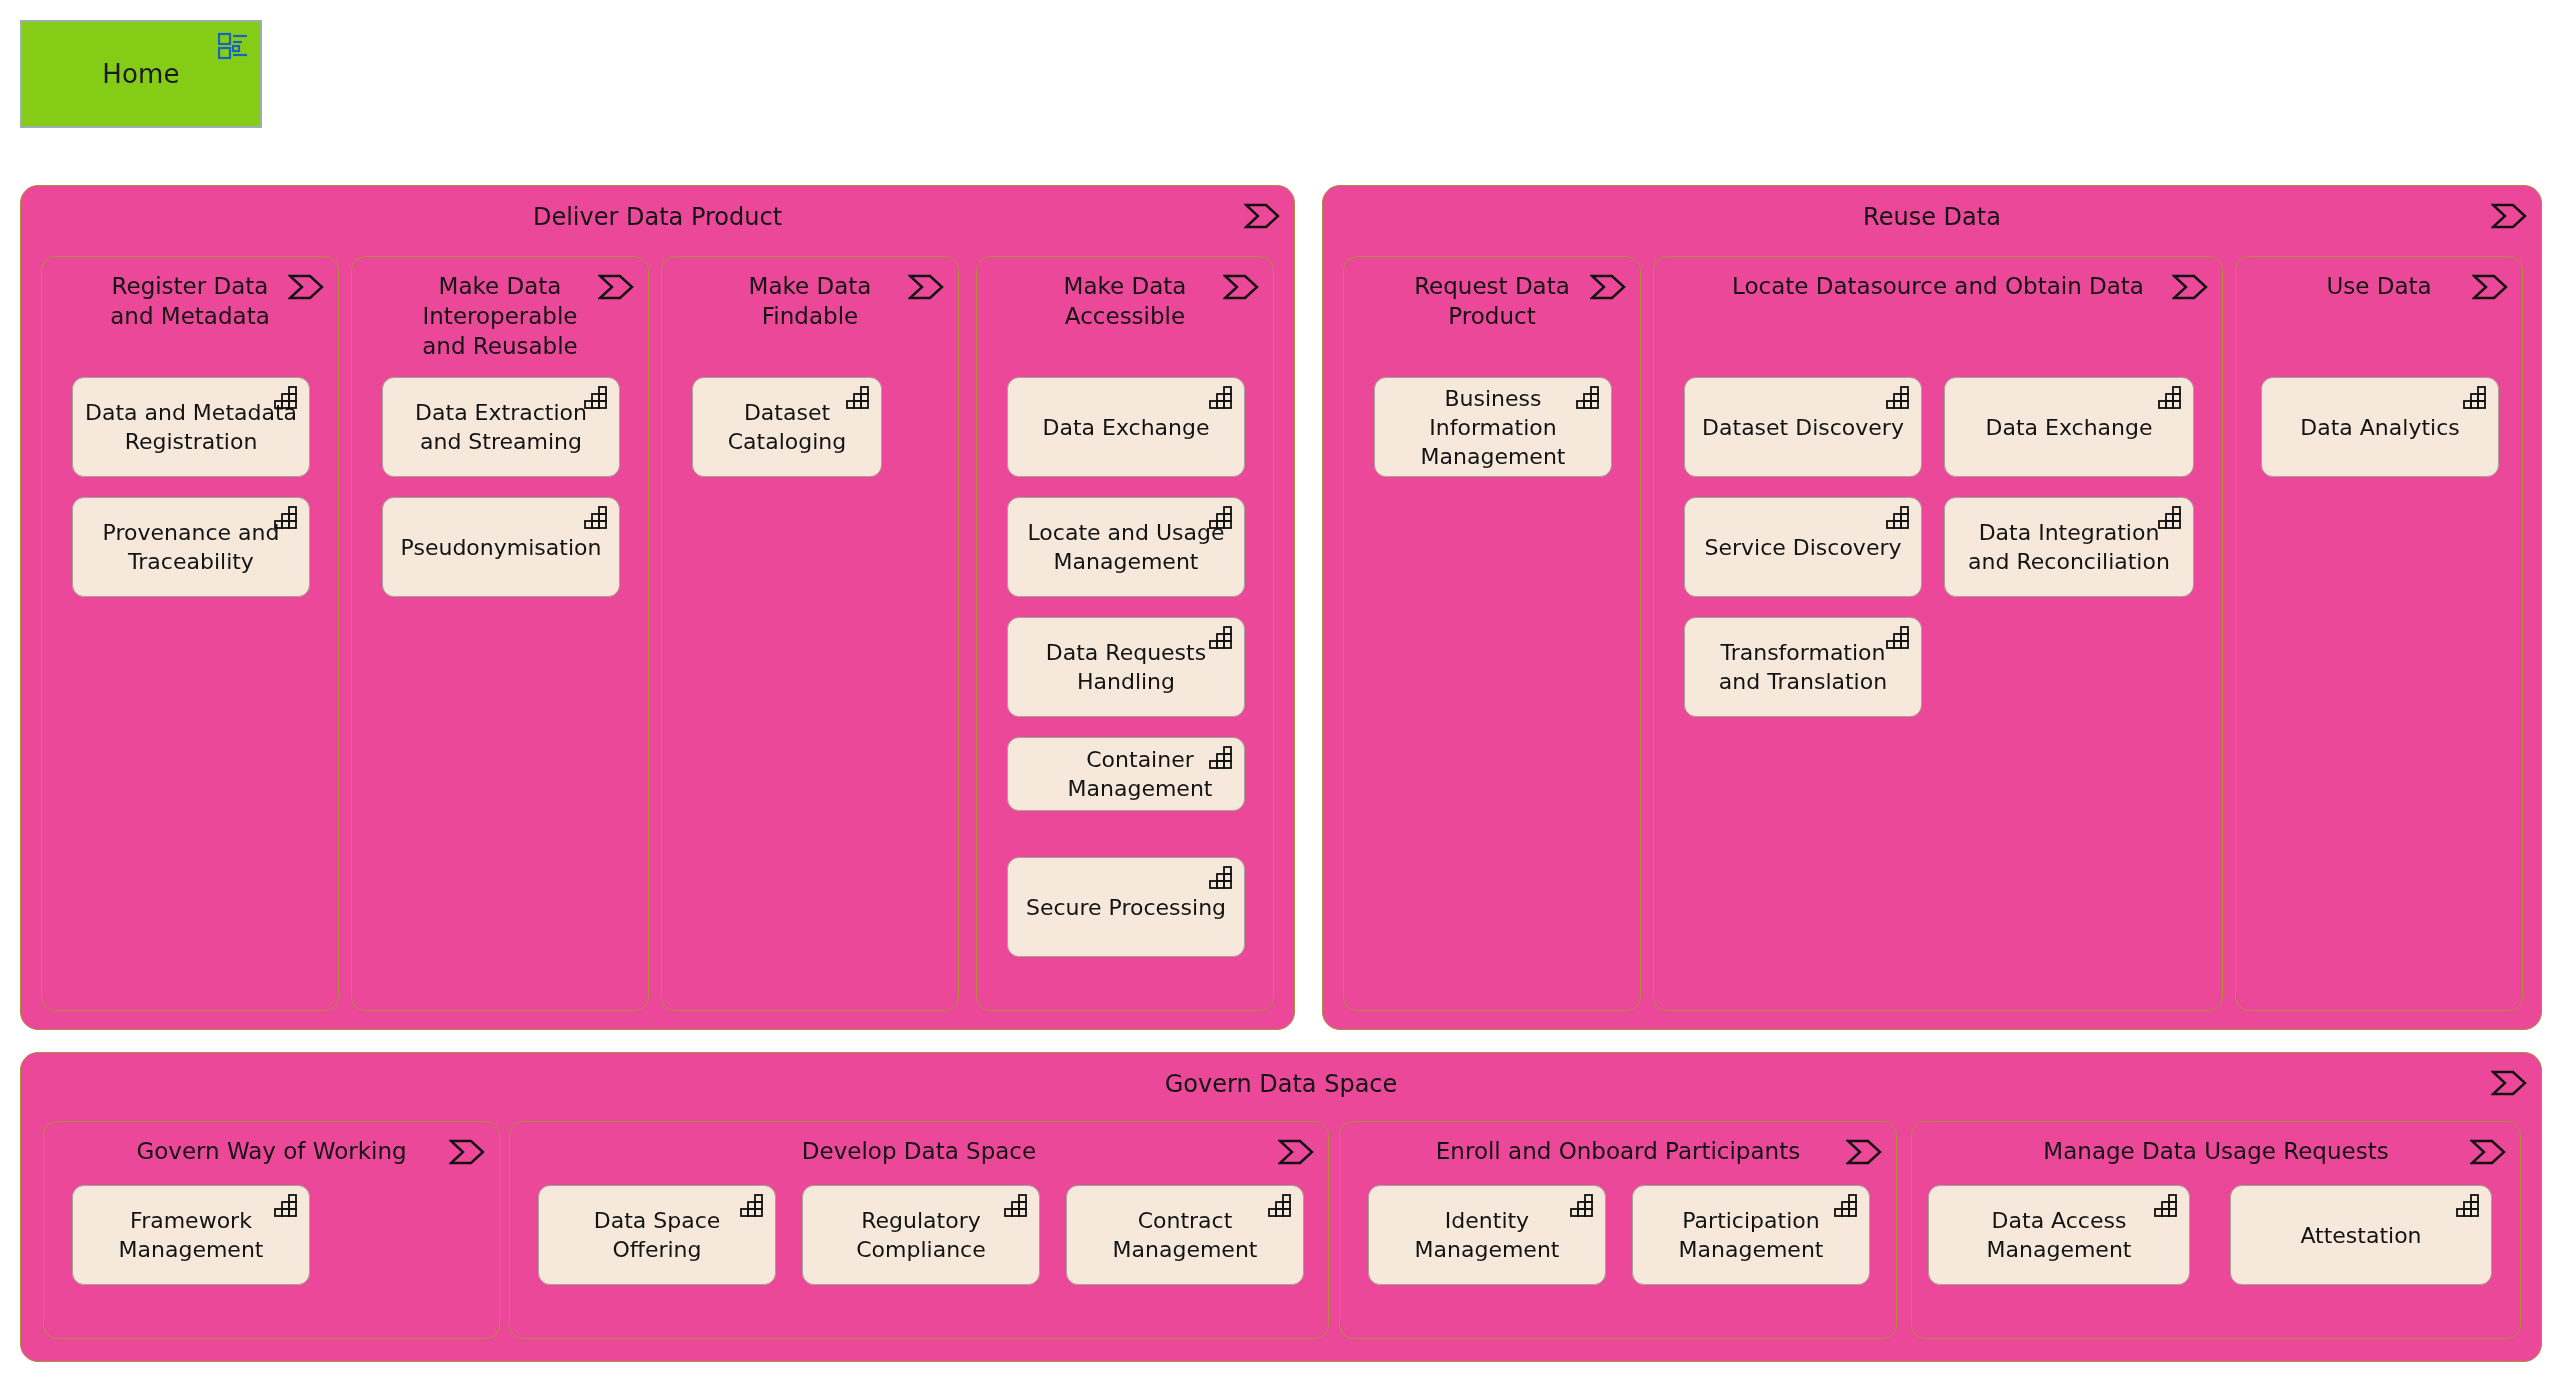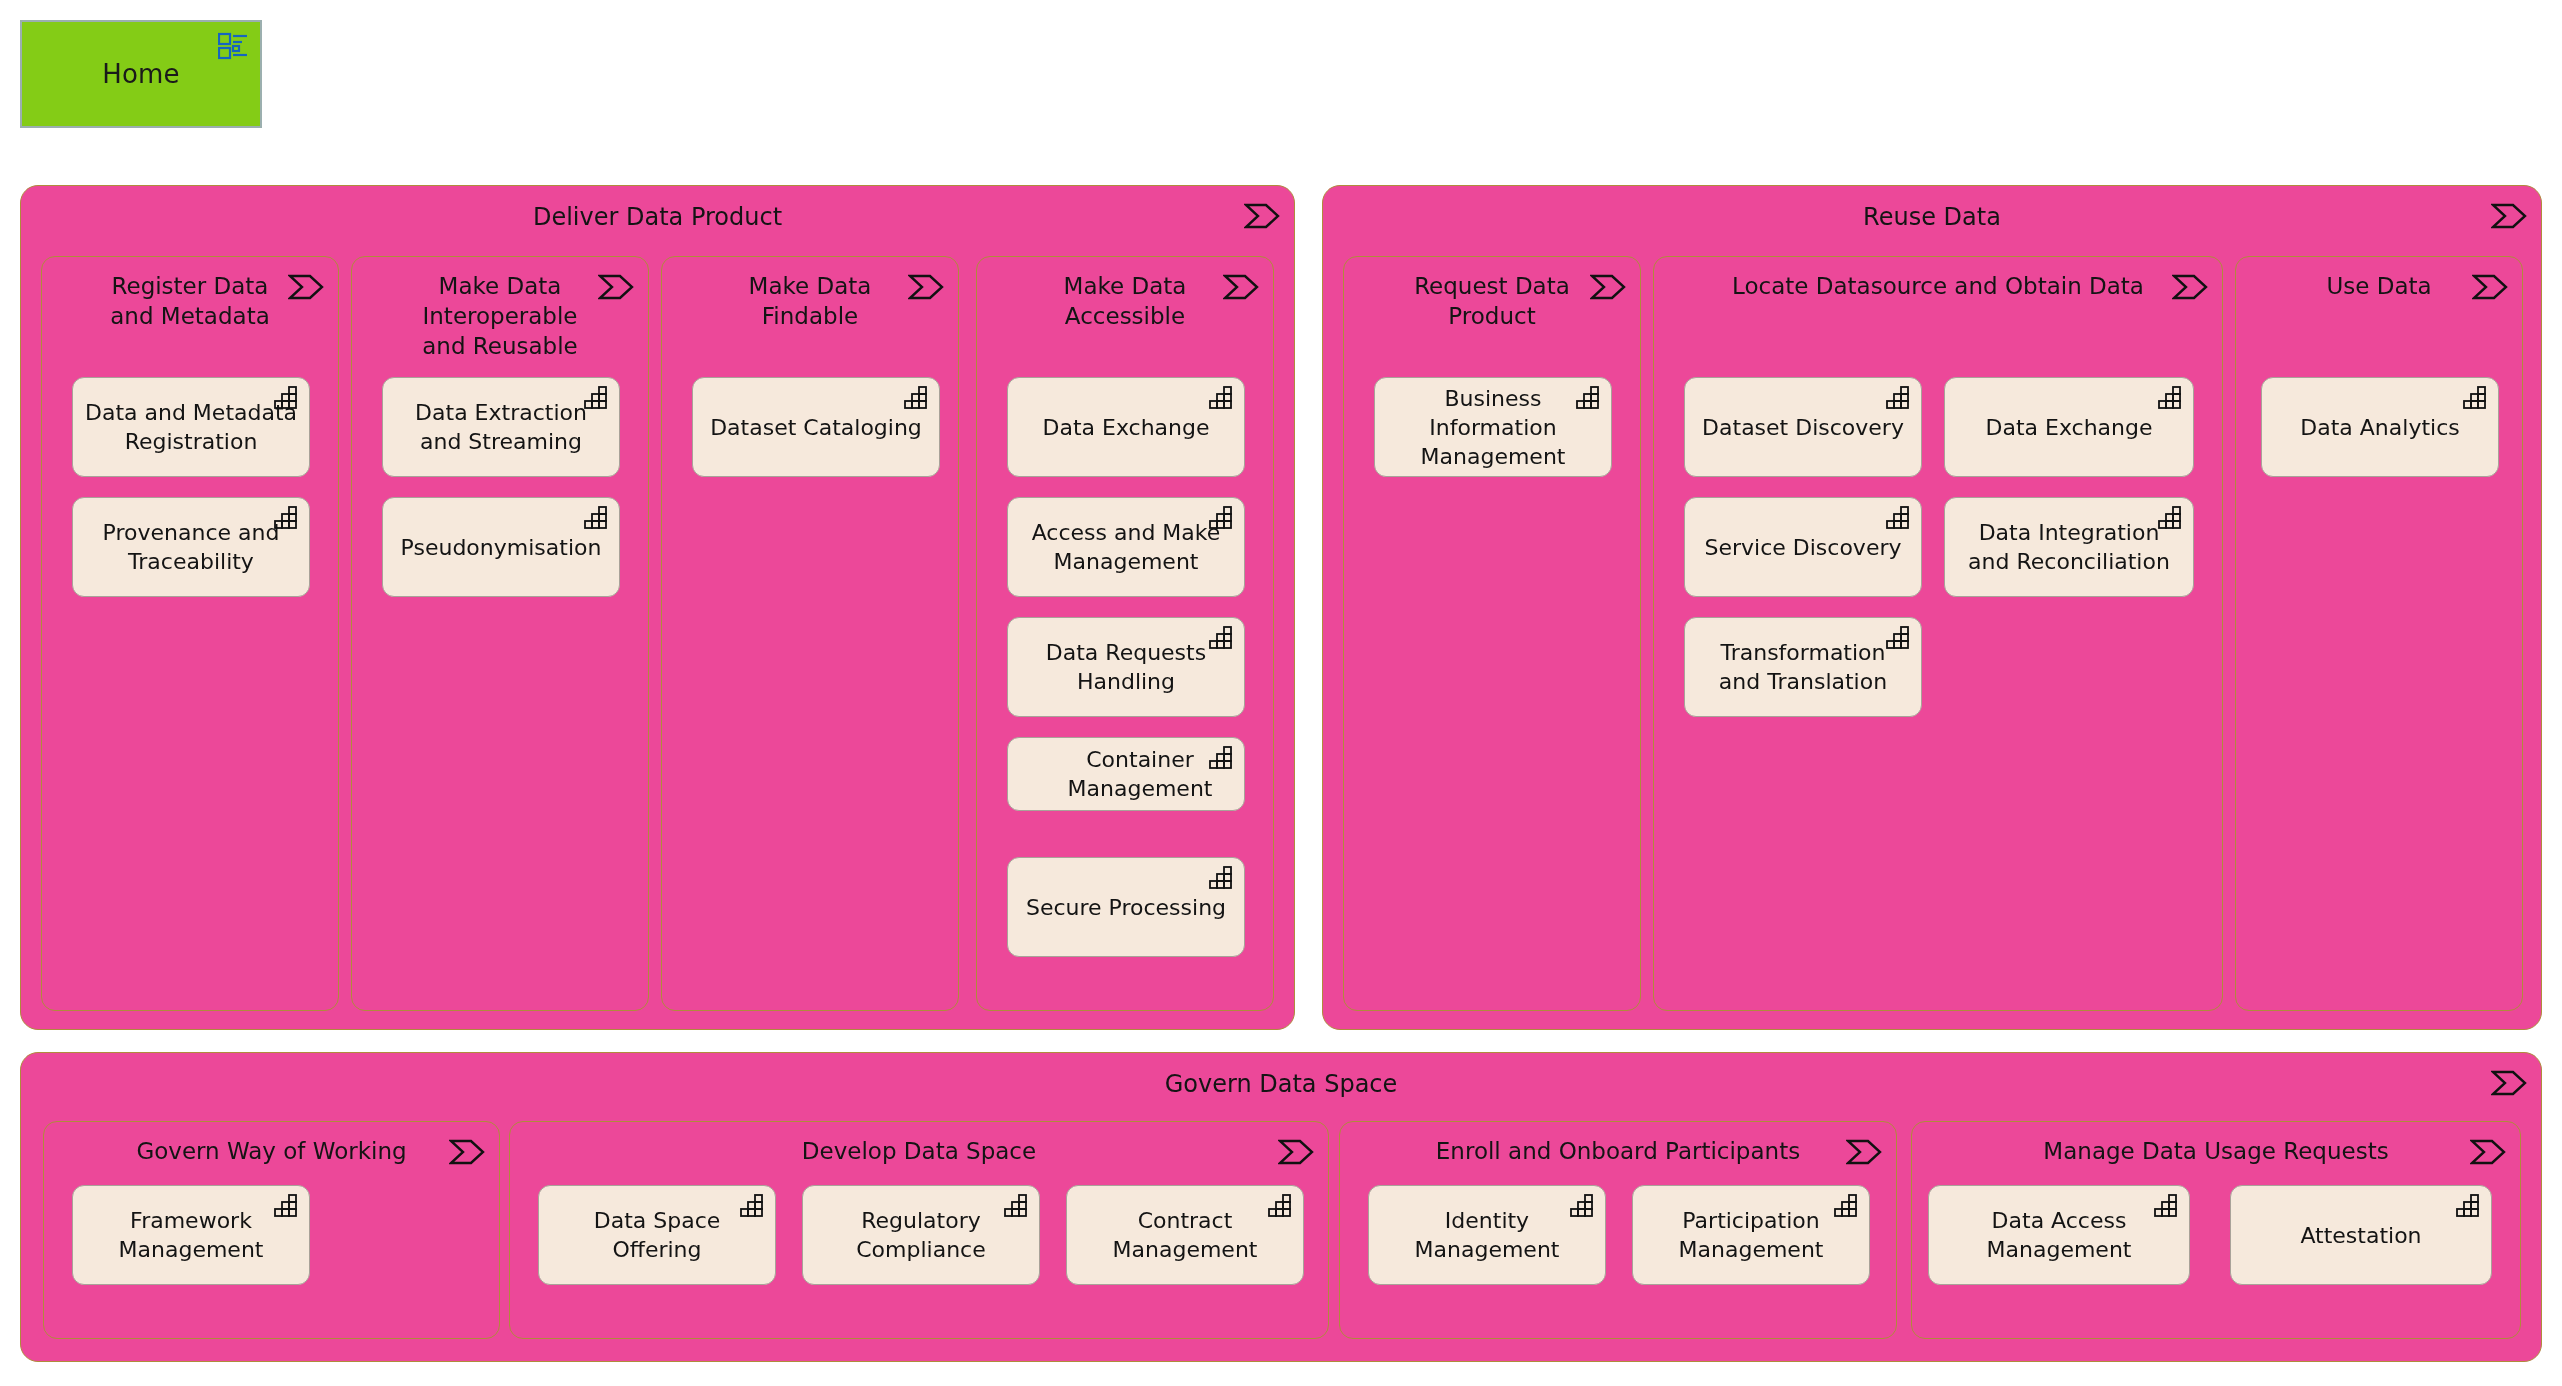--- a/index.html
+++ b/index.html
@@ -207,21 +207,21 @@
     </div>
 
     <div class="group level2" style="left:640px; top:70px; width:298px; height:755px;">
       <div class="group-title">Make Data
 Findable</div>
       <span class="stream-icon">
         <svg viewBox="0 0 36 28" width="36" height="28">
             <path d="M2 3 L22 3 L34 14 L22 25 L2 25 L14 14 Z" fill="none" stroke="#111" stroke-width="2.4"></path>
           </svg>
       </span>
-      <div class="cap" style="left:30px; top:120px; width:248px; height:100px;">
+      <div class="cap" style="left:30px; top:120px; width:190px; height:100px;">
         <span class="cap-label">Dataset Cataloging</span>
         <span class="cap-icon">
           <svg viewBox="0 0 26 24" width="26" height="24">
             <rect x="1" y="16" width="7" height="7" fill="none" stroke="#111" stroke-width="1.8"></rect>
             <rect x="8" y="16" width="7" height="7" fill="none" stroke="#111" stroke-width="1.8"></rect>
             <rect x="15" y="16" width="7" height="7" fill="none" stroke="#111" stroke-width="1.8"></rect>
             <rect x="8" y="9" width="7" height="7" fill="none" stroke="#111" stroke-width="1.8"></rect>
             <rect x="15" y="9" width="7" height="7" fill="none" stroke="#111" stroke-width="1.8"></rect>
             <rect x="15" y="2" width="7" height="7" fill="none" stroke="#111" stroke-width="1.8"></rect>
           </svg>
@@ -244,21 +244,21 @@
             <rect x="1" y="16" width="7" height="7" fill="none" stroke="#111" stroke-width="1.8"></rect>
               <rect x="8" y="16" width="7" height="7" fill="none" stroke="#111" stroke-width="1.8"></rect>
               <rect x="15" y="16" width="7" height="7" fill="none" stroke="#111" stroke-width="1.8"></rect>
               <rect x="8" y="9" width="7" height="7" fill="none" stroke="#111" stroke-width="1.8"></rect>
               <rect x="15" y="9" width="7" height="7" fill="none" stroke="#111" stroke-width="1.8"></rect>
               <rect x="15" y="2" width="7" height="7" fill="none" stroke="#111" stroke-width="1.8"></rect>
           </svg>
         </span>
       </div>
       <div class="cap" style="left:30px; top:240px; width:238px; height:100px;">
-        <span class="cap-label">Access and Make
+        <span class="cap-label">Locate and Usage
 Management</span>
         <span class="cap-icon">
           <svg viewBox="0 0 26 24" width="26" height="24">
             <rect x="1" y="16" width="7" height="7" fill="none" stroke="#111" stroke-width="1.8"></rect>
               <rect x="8" y="16" width="7" height="7" fill="none" stroke="#111" stroke-width="1.8"></rect>
               <rect x="15" y="16" width="7" height="7" fill="none" stroke="#111" stroke-width="1.8"></rect>
               <rect x="8" y="9" width="7" height="7" fill="none" stroke="#111" stroke-width="1.8"></rect>
               <rect x="15" y="9" width="7" height="7" fill="none" stroke="#111" stroke-width="1.8"></rect>
               <rect x="15" y="2" width="7" height="7" fill="none" stroke="#111" stroke-width="1.8"></rect>
           </svg>

